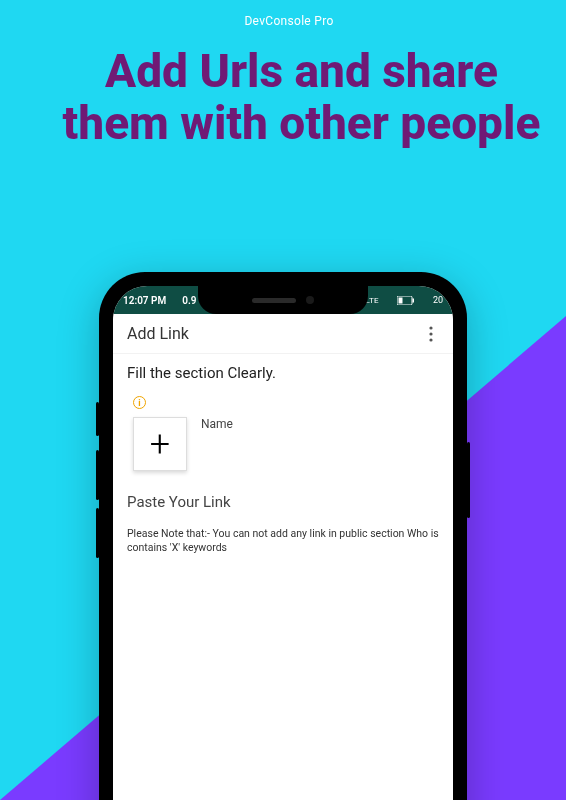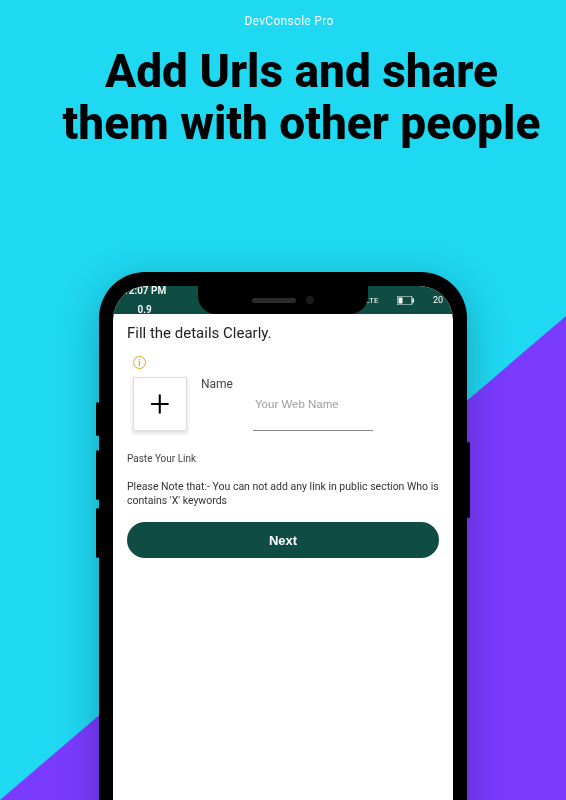--- a/index.html
+++ b/index.html
@@ -1,47 +1,47 @@
 <!DOCTYPE html>
 <html><head>
 <meta charset="utf-8">
 <style>
   * { box-sizing: border-box; margin: 0; padding: 0; }
   html, body { width: 566px; height: 800px; overflow: hidden; font-family: -apple-system, BlinkMacSystemFont, "Segoe UI", Roboto, Arial, sans-serif; }
   .stage { position: relative; width: 566px; height: 800px; background: #1fd8f2; }
   .diag { position: absolute; left: 0; top: 0; width: 100%; height: 100%; pointer-events: none; z-index: 0; }
   .brand { position: absolute; top: 14px; left: 12px; right: 0; text-align: center; color: #fff; font-size: 12px; letter-spacing: .3px; z-index: 2; }
-  .headline { position: absolute; left: 14px; right: 0; top: 46px; text-align: center; z-index: 2; color: #000000; font-weight: 800; font-size: 46px; line-height: 1.12; padding: 0 20px; margin-left: 23px; }
+  .headline { position: absolute; left: 14px; right: 0; top: 46px; text-align: center; z-index: 2; color: #701a75; font-weight: 800; font-size: 46px; line-height: 1.12; padding: 0 20px; margin-left: 23px; }
   .phone { position: absolute; left: 50%; transform: translateX(-50%); top: 272px; width: 368px; height: 720px; border-radius: 46px; background: #000; z-index: 3; box-shadow: 0 10px 40px rgba(0,0,0,.25); }
   .btn-left { position:absolute; left:-3px; width:3px; background:#000; border-radius:2px; }
   .btn-left.a{ top:130px; height:34px;} .btn-left.b{ top:178px; height:50px;} .btn-left.c{ top:236px; height:50px;}
   .btn-right{ position:absolute; right:-3px; top:170px; width:3px; height:76px; background:#000; border-radius:2px;}
   .screen { position: absolute; inset: 14px; border-radius: 34px; overflow: hidden; background: #fff; }
   .notch { position: absolute; left: 50%; transform: translateX(-50%); top: 0; width: 170px; height: 28px; background: #000; border-bottom-left-radius: 18px; border-bottom-right-radius: 18px; z-index: 5; display:flex; align-items:center; justify-content:center; gap:10px;}
   .speaker{ width:44px; height:5px; background:#2a2a2a; border-radius:3px;}
   .cam{ width:8px; height:8px; background:#1a1a1a; border-radius:50%;}
   .statusbar{ position:relative; height:28px; background:#0f4d44; color:#fff; font-size:10px; display:flex; align-items:center; padding:0 10px; z-index:4;}
-  .sb-left{ display:flex; align-items:center; gap:8px; font-weight:600;flex-direction:column;}
+  .sb-left{ display:flex; align-items:center; gap:16px; font-weight:600;}
   .sb-right{ margin-left:auto; display:flex; align-items:center; gap:18px;}
   .sig-icon svg, .net-icon svg, .batt-icon svg { display:block; }
   .appbar{ position:relative; height:40px; background:#fff; display:flex; align-items:center; padding:0 14px; border-bottom:1px solid rgba(0,0,0,.05); }
   .appbar-title{ font-size:16px; color:#333; font-weight:400; }
   .kebab{ position:absolute; right:8px; top:50%; transform:translateY(-50%); width:28px; height:28px; display:flex; align-items:center; justify-content:center; cursor:pointer; }
   .kebab svg{ display:block; }
   .content{ padding:10px 14px 16px; }
   .heading{ font-size:15px; color:#222; margin-bottom:14px; }
   .sublabel{ display:flex; align-items:center; gap:6px; font-size:11.5px; color:#333; margin-left:6px; margin-bottom:8px;}
   .info-icon{ width:13px; height:13px; border:1.5px solid #f0a500; color:#f0a500; border-radius:50%; display:inline-flex; align-items:center; justify-content:center; font-size:9px; font-weight:700;}
   .row-icon-name{ display:flex; gap:14px; margin-left:6px; margin-bottom:22px;}
   .icon-box{ width:54px; height:54px; background:#fff; border:1px solid #ddd; box-shadow:0 2px 4px rgba(0,0,0,.15); display:flex; align-items:center; justify-content:center; cursor:pointer; font-size:36px; font-weight:300; color:#000; line-height:1; }
   .name-block{ display:flex; flex-direction:row; gap:20px; }
   .name-label{ font-size:12px; color:#444; }
   .text-input{ border:none; border-bottom:1px solid #888; background:transparent; font-size:11.5px; padding:4px 2px 4px; outline:none; width:120px; color:#333; }
   .text-input::placeholder{ color:#9c9c9c; }
-  .paste-label{ font-size:10px; color:#444; margin-bottom:6px; }
+  .paste-label{ font-size:15px; color:#444; margin-bottom:6px; }
   .url-input{ border:none; border-bottom:1px solid #666; background:transparent; font-size:11.5px; padding:4px 2px 6px; outline:none; width:100%; color:#333; }
   .url-input::placeholder{ color:#9c9c9c; }
   .note{ font-size:10.5px; color:#333; line-height:1.35; margin-top:16px; margin-bottom:14px; }
   .next-btn{ width:100%; background:#0f4d44; color:#fff; border:none; border-radius:22px; height:36px; font-size:13px; font-weight:600; cursor:pointer; }
 </style>
 </head>
 <body>
 
 <div class="stage">
   <svg class="diag" viewBox="0 0 566 800" preserveAspectRatio="none">
@@ -90,39 +90,47 @@
             <svg width="18" height="9" viewBox="0 0 18 9">
                 <rect x="0" y="0" width="15" height="9" rx="1.5" fill="none" stroke="#fff" stroke-width="1"></rect>
                 <rect x="1.5" y="1.5" width="4" height="6" fill="#fff"></rect>
                 <rect x="15.5" y="2.5" width="1.5" height="4" fill="#fff"></rect>
               </svg>
           </span>
           <span style="font-size:9px;">20</span>
         </div>
       </div>
 
+      <div class="appbar">
+        <span class="appbar-title">Add Link</span>
+        <span class="kebab">
+          <svg width="4" height="16" viewBox="0 0 4 16">
+              <circle cx="2" cy="2" r="1.6" fill="#555"></circle>
+              <circle cx="2" cy="8" r="1.6" fill="#555"></circle>
+              <circle cx="2" cy="14" r="1.6" fill="#555"></circle>
+            </svg>
+        </span>
+      </div>
 
       <div class="content">
-        <div class="heading">Fill the details Clearly.</div>
+        <div class="heading">Fill the section Clearly.</div>
 
         <div class="sublabel">
           <span class="info-icon">i</span>
         </div>
 
         <div class="row-icon-name">
           <div class="icon-box">
             <span>+</span>
           </div>
           <div class="name-block">
             <span class="name-label">Name</span>
-            <input class="text-input" type="text" placeholder="Your Web Name" style="">
           </div>
         </div>
 
         <div class="paste-label">Paste Your Link</div>
 
         <div class="note">Please Note that:- You can not add any link in public section Who is contains 'X' keywords</div>
 
-        <button class="next-btn">Next</button>
       </div>
     </div>
   </div>
 </div>
 
 </body></html>

